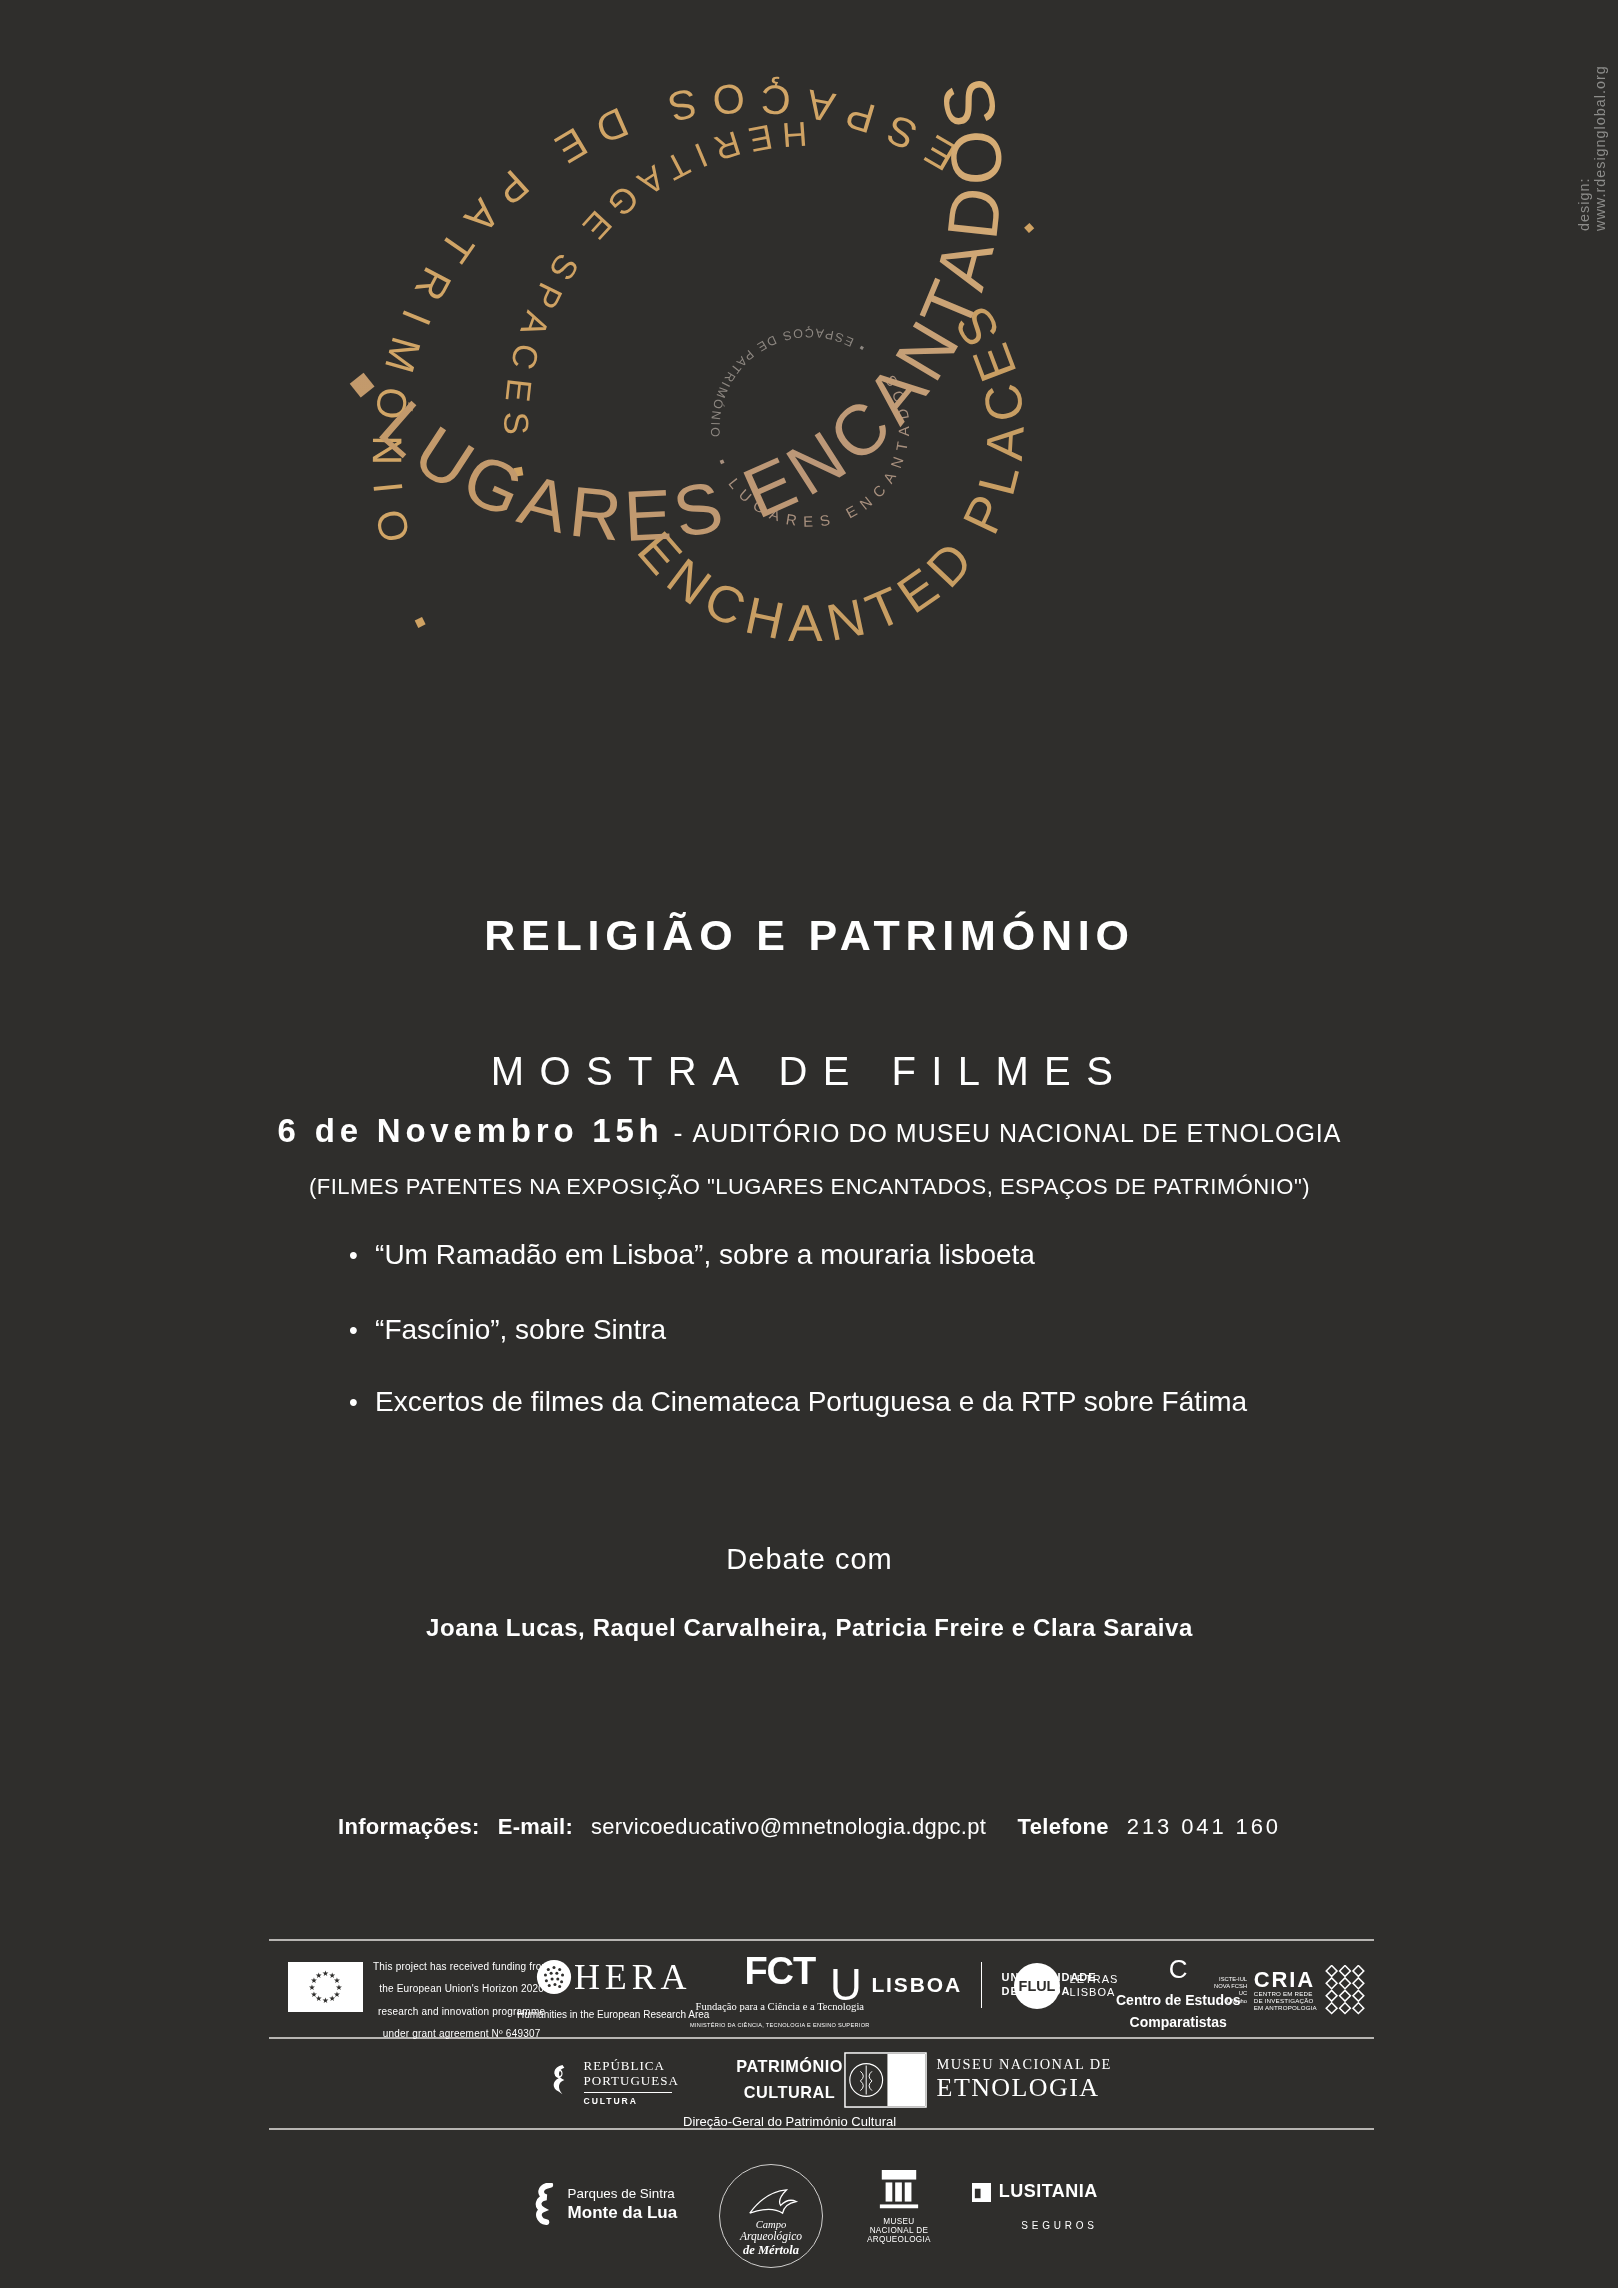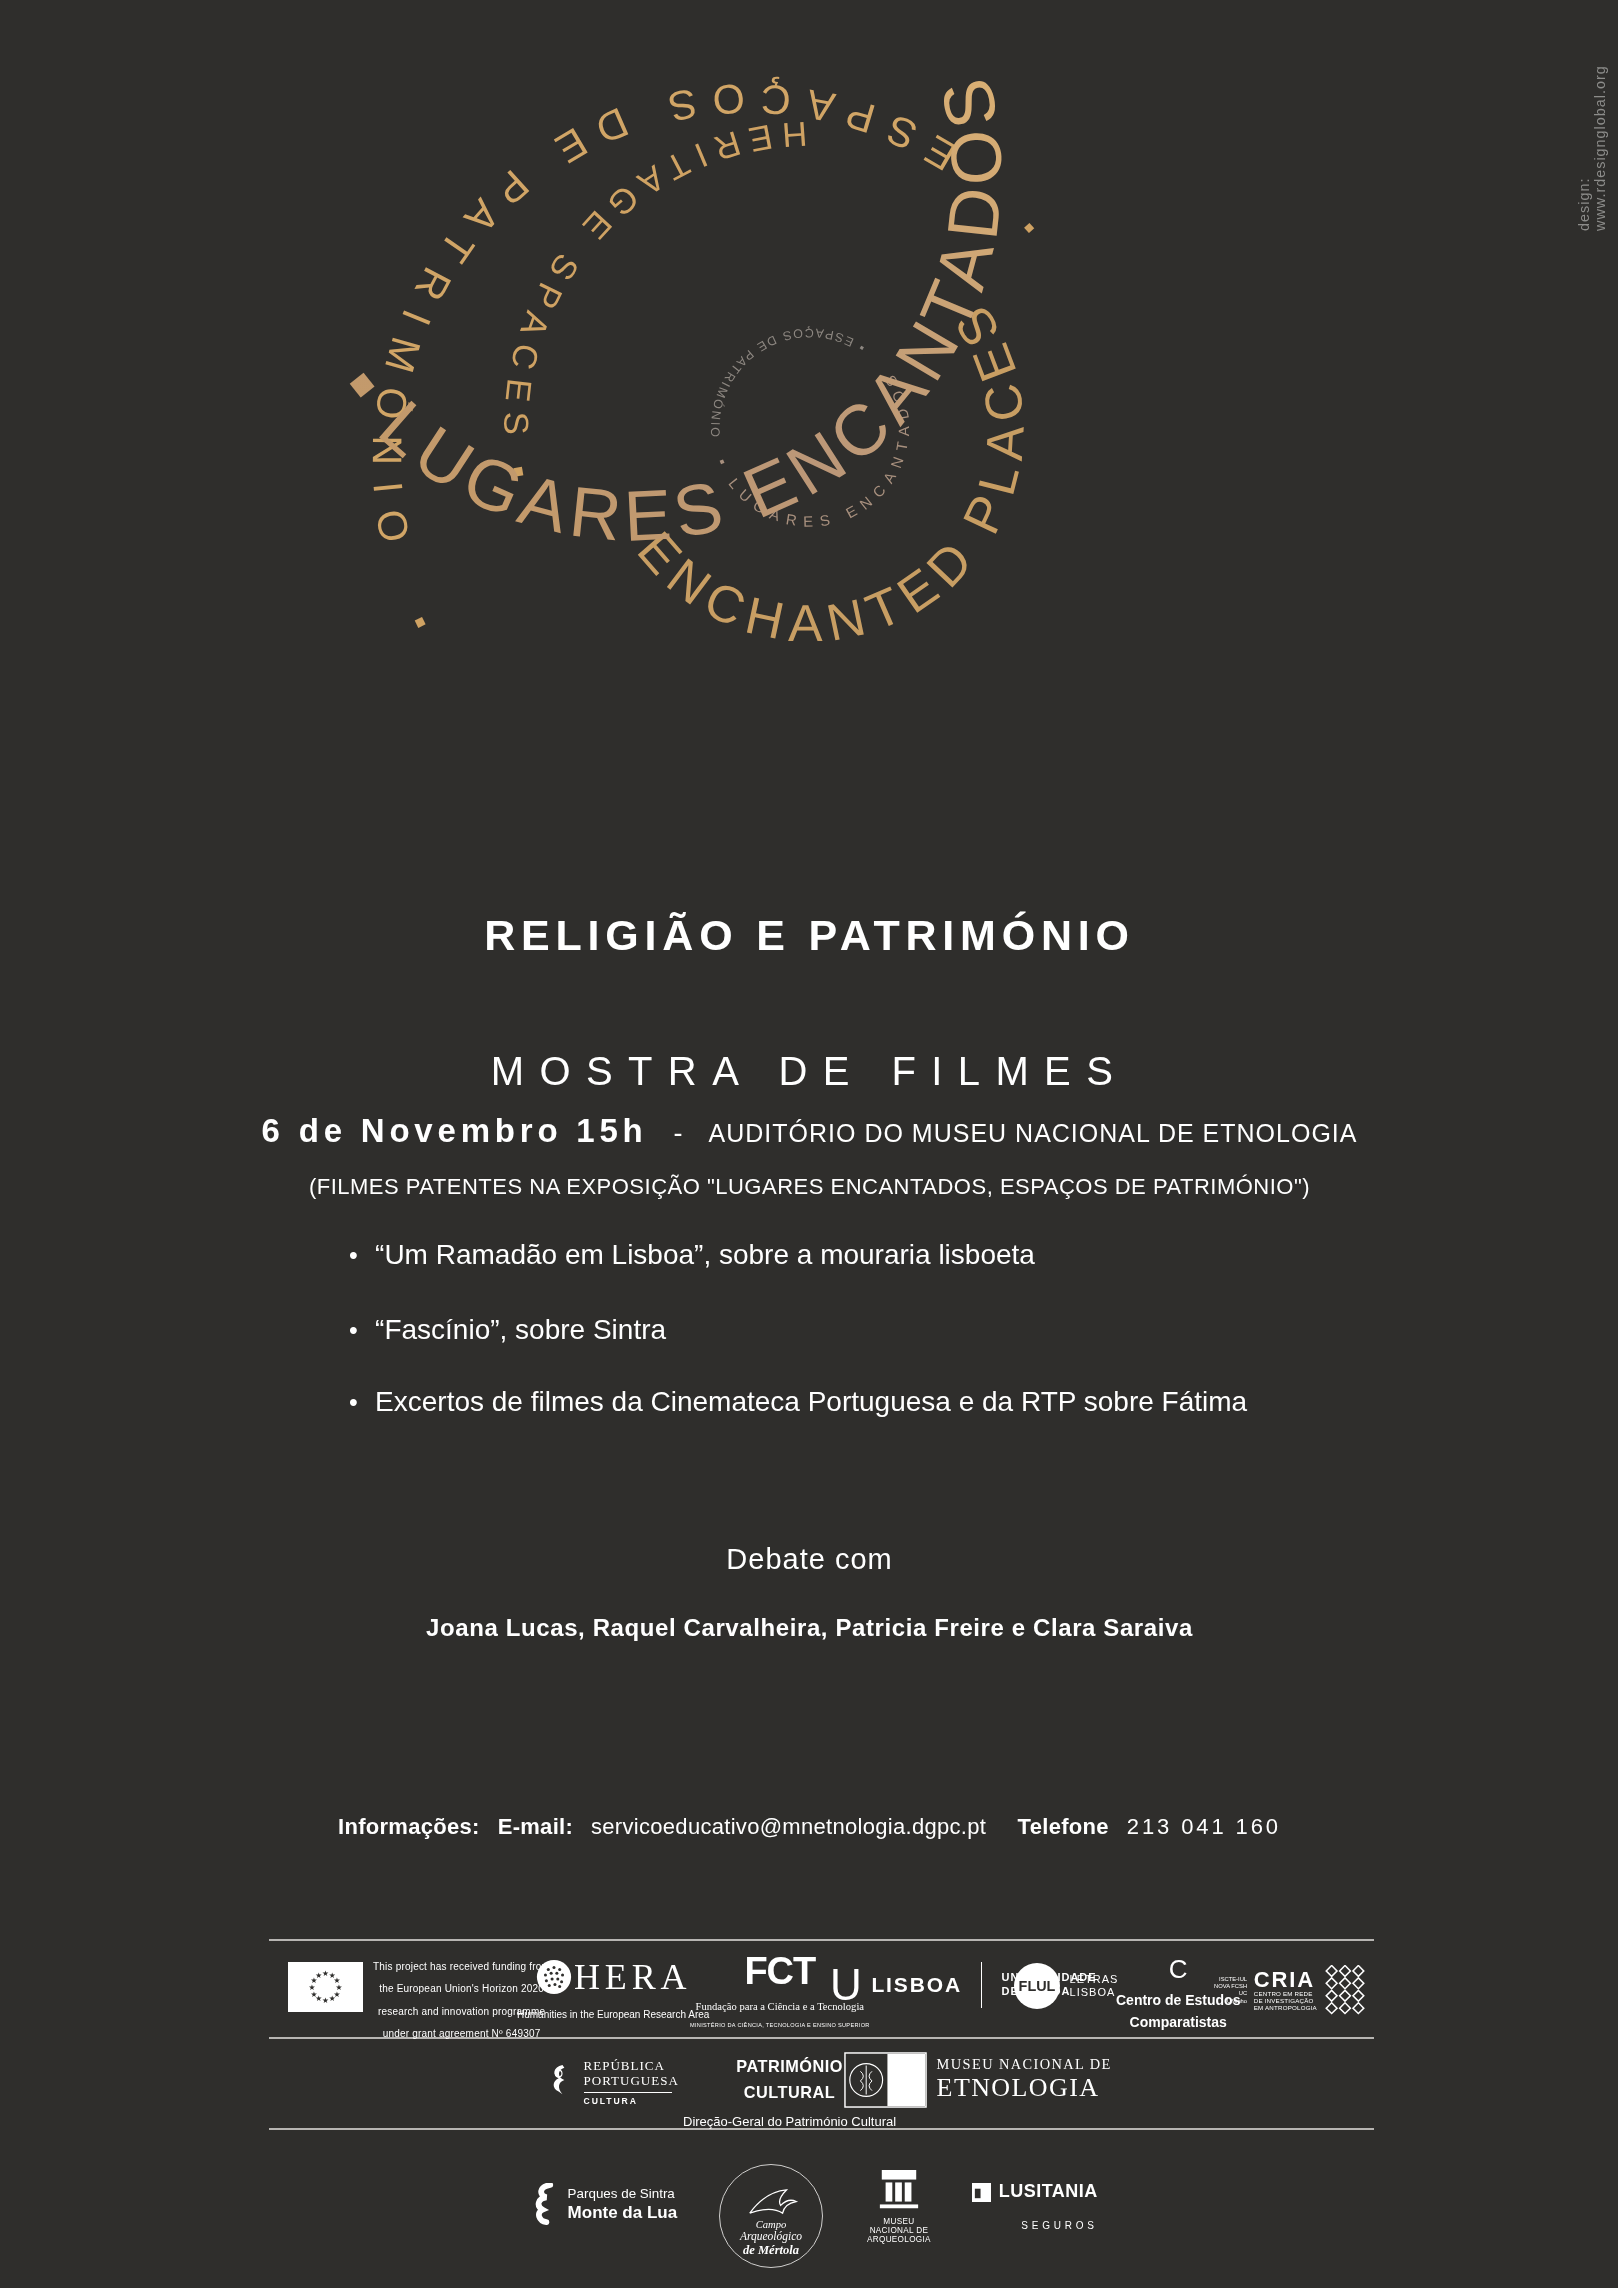--- a/index.html
+++ b/index.html
@@ -4,21 +4,21 @@
 <style>
   html,body{margin:0;padding:0;background:#1c1b1a;}
   .poster{position:relative;width:1619px;height:2288px;background:#2f2e2c;
           font-family:"Liberation Sans",sans-serif;overflow:hidden;}
   svg text{font-family:"Liberation Sans",sans-serif;}
 
   
   .ctr{position:absolute;left:0;right:0;text-align:center;color:#ffffff;}
   #title{top:911px;font-size:43px;font-weight:700;letter-spacing:5.8px;}
   #mostra{top:1049px;font-size:40px;font-weight:400;letter-spacing:15.4px;}
-  #when{top:1112px;display:flex;justify-content:center;align-items:baseline;gap:26px;}
+  #when{top:1112px;display:flex;justify-content:center;align-items:baseline;gap:10px;}
   #when .big{font-size:33px;font-weight:700;letter-spacing:4.8px;}
   #when .dash{font-size:27px;}
   #when .small{font-size:25px;letter-spacing:1px;}
   #note{top:1174px;font-size:22px;letter-spacing:0.5px;}
   .film{position:absolute;left:349px;color:#ffffff;font-size:28px;display:flex;gap:17.3px;align-items:baseline;}
   #film0{top:1239px}#film1{top:1314px}#film2{top:1386px}
   .film .dot{font-size:25px;}
   #debate{top:1543px;font-size:29px;letter-spacing:1px;}
   #names{top:1614px;font-size:24px;font-weight:700;letter-spacing:0.6px;}
   #contact{top:1814px;font-size:22px;letter-spacing:0.3px;}

